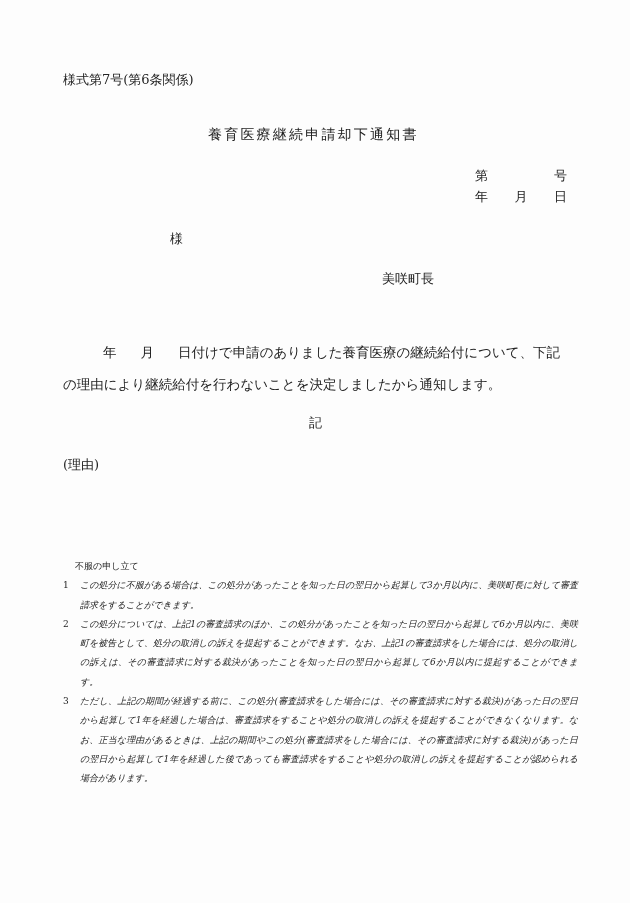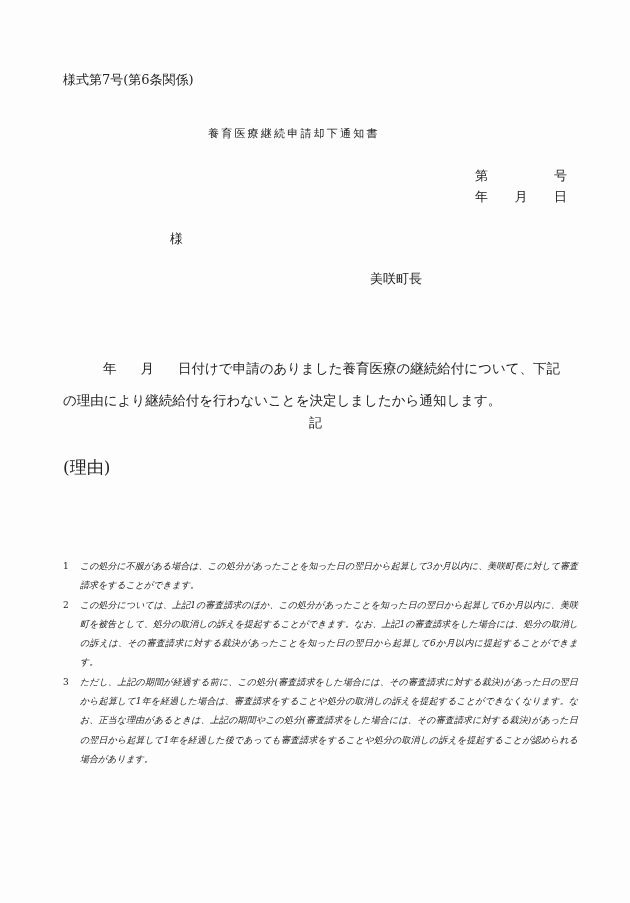--- a/index.html
+++ b/index.html
@@ -2,30 +2,30 @@
 <html><head>
 <meta charset="utf-8">
 <style>
   html, body { margin: 0; padding: 0; }
   body {
     width: 630px; height: 903px; background: #fdfdfd; position: relative; overflow: hidden;
     font-family: "DejaVu Serif", "Liberation Serif", serif; color: #222;
   }
   .abs { position: absolute; white-space: nowrap; }
   .form-no { left: 63px; top: 71px; font-size: 13px; }
-  .title { left: 208px; top: 126px; font-size: 11px; letter-spacing: 2.2px; }
+  .title { left: 208px; top: 126px; font-size: 14px; letter-spacing: 2.2px; }
   .num-row { left: 475px; top: 167px; font-size: 13px; width: 92px; display: flex; justify-content: space-between; }
   .date-row { left: 475px; top: 188px; font-size: 13px; width: 92px; display: flex; justify-content: space-between; }
   .sama { left: 170px; top: 230px; font-size: 13px; }
-  .issuer { left: 370px; top: 270px; font-size: 13px; }
-  .body-p { left: 63px; top: 336px; width: 510px; font-size: 13.5px; line-height: 32px; white-space: normal; margin-top: 16px; }
+  .issuer { left: 382px; top: 270px; font-size: 13px; }
+  .body-p { left: 63px; top: 336px; width: 510px; font-size: 13.5px; line-height: 32px; white-space: normal; }
   .body-p .indent { display: inline-block; width: 40px; }
   .body-p .gap { display: inline-block; width: 24px; }
   .ki { left: 309px; top: 414px; font-size: 13px; }
-  .reason { left: 63px; top: 456px; font-size: 17px; }
+  .reason { left: 63px; top: 456px; font-size: 13px; }
   .appeal { left: 63px; top: 557px; width: 515px; font-size: 9px; line-height: 19.3px; white-space: normal; }
   .appeal .head { padding-left: 12px; }
   .appeal .item { display: flex; }
   .appeal .item .n { width: 17px; flex: none; }
   .appeal .item .t { flex: 1; text-align: justify; font-style: italic; }
 </style>
 </head>
 <body>
 
 <div class="abs form-no">様式第7号(第6条関係)</div>
@@ -49,20 +49,21 @@
 
 <div class="abs body-p">
   <span class="indent"></span><span>年</span><span class="gap"></span><span>月</span><span class="gap"></span><span>日付けで申請のありました養育医療の継続給付について、下記の理由により継続給付を行わないことを決定しましたから通知します。</span>
 </div>
 
 <div class="abs ki">記</div>
 
 <div class="abs reason">(理由)</div>
 
 <div class="abs appeal">
+  <div class="head">不服の申し立て</div>
   <div class="item">
     <span class="n">1</span>
     <span class="t">この処分に不服がある場合は、この処分があったことを知った日の翌日から起算して3か月以内に、美咲町長に対して審査請求をすることができます。</span>
   </div>
   <div class="item">
     <span class="n">2</span>
     <span class="t">この処分については、上記1の審査請求のほか、この処分があったことを知った日の翌日から起算して6か月以内に、美咲町を被告として、処分の取消しの訴えを提起することができます。なお、上記1の審査請求をした場合には、処分の取消しの訴えは、その審査請求に対する裁決があったことを知った日の翌日から起算して6か月以内に提起することができます。</span>
   </div>
   <div class="item">
     <span class="n">3</span>

